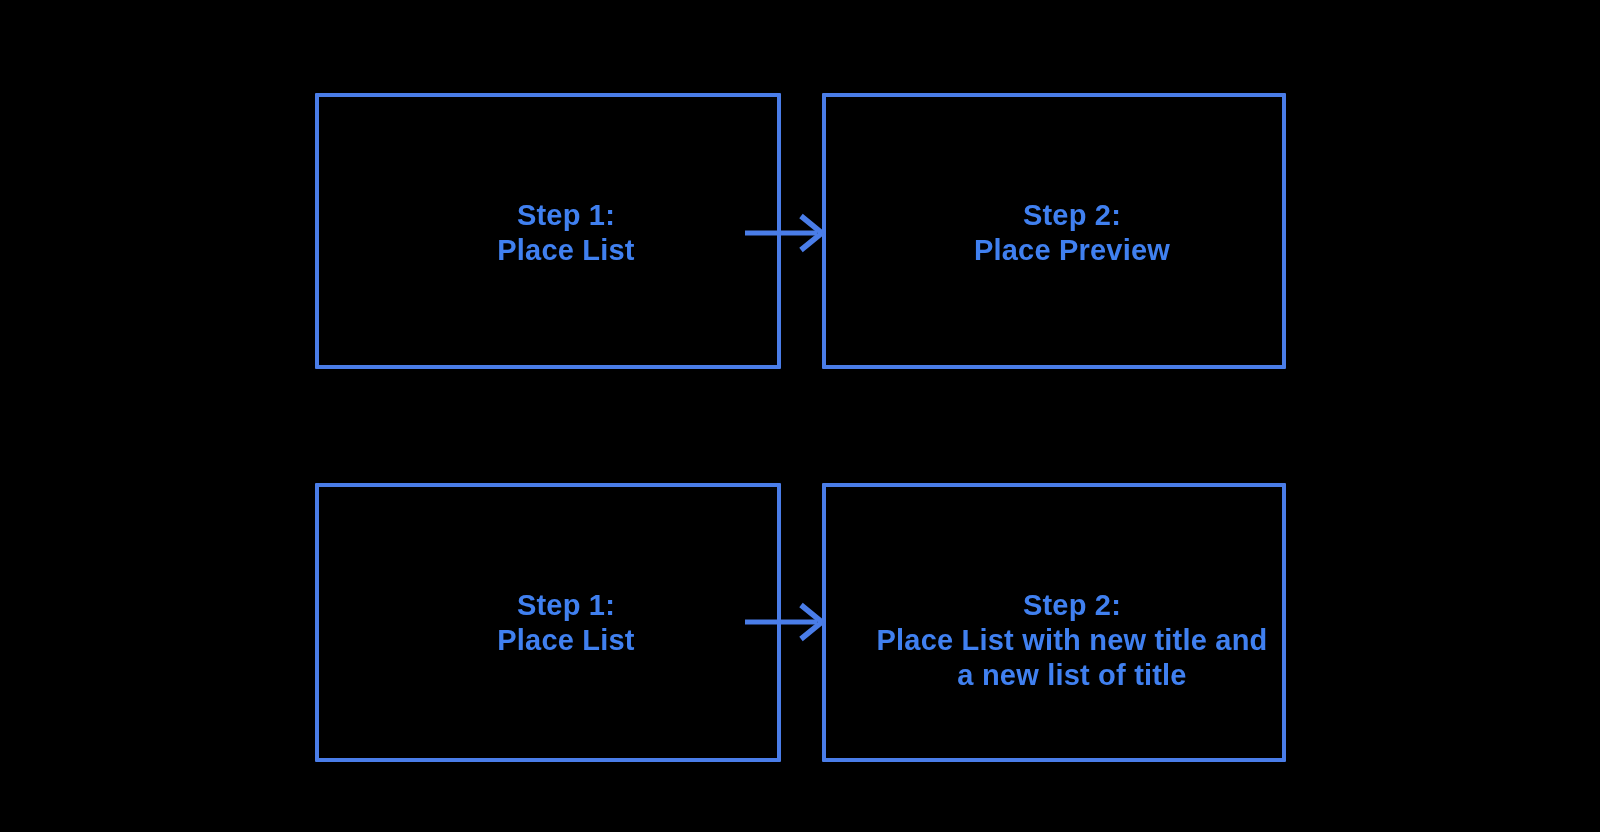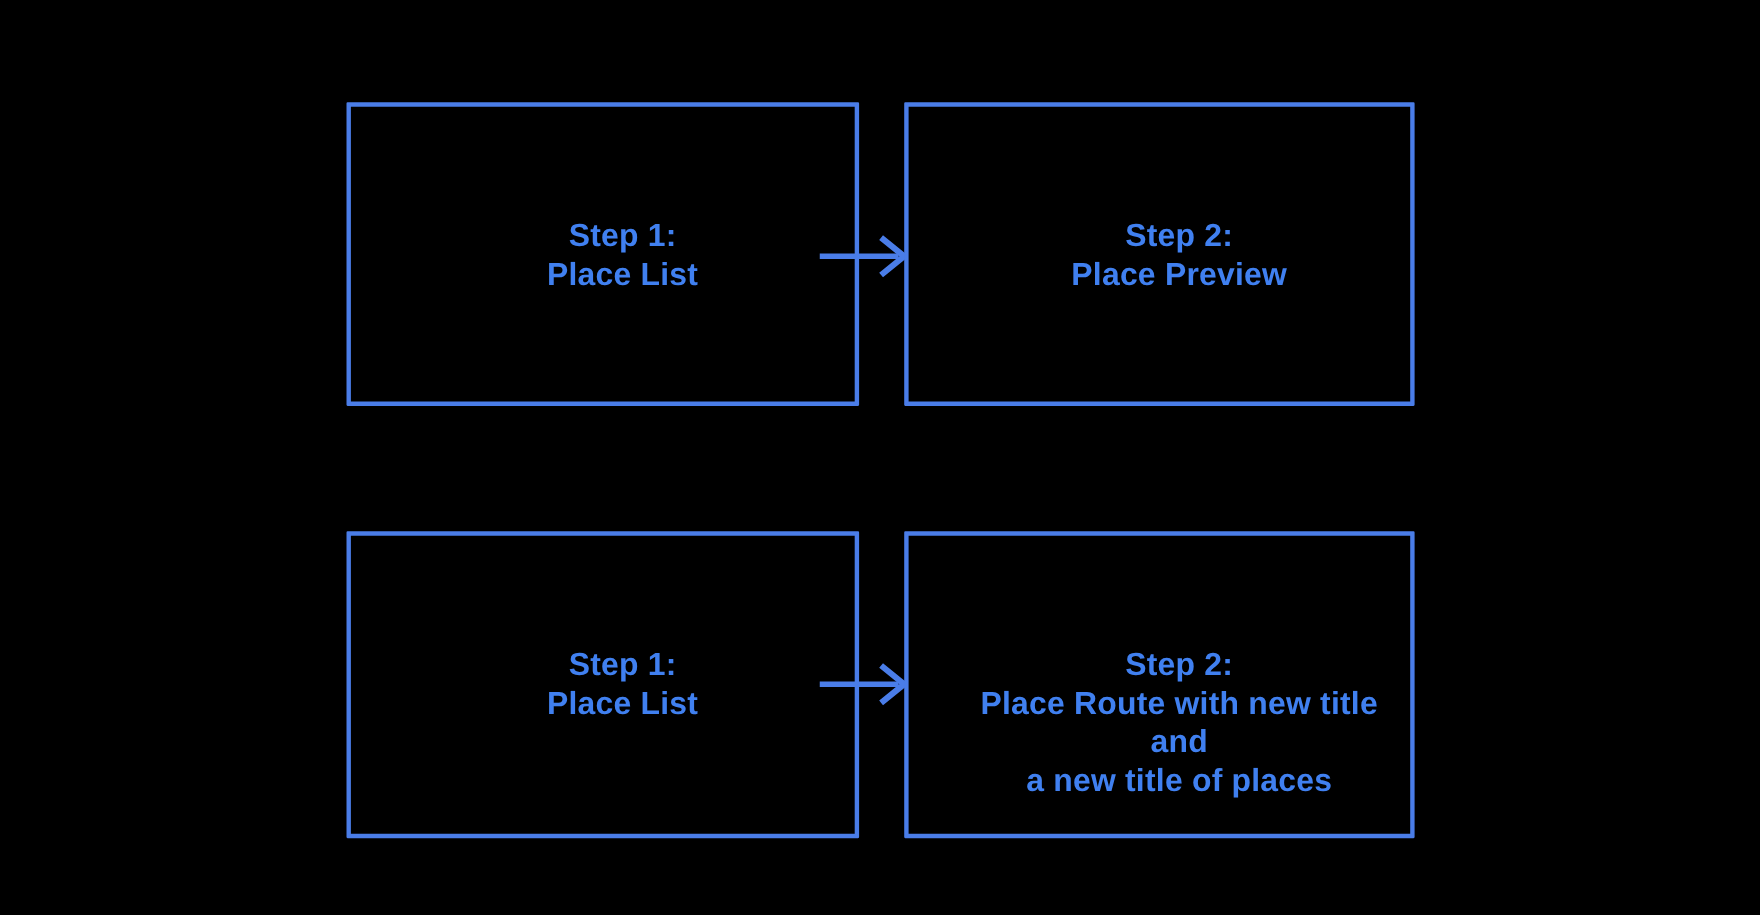--- a/index.html
+++ b/index.html
@@ -73,18 +73,18 @@
   </div>
 
   <svg class="flow-arrow" style="left:745px; top:600px;" width="80" height="44" viewBox="0 0 80 44">
     <line x1="0" y1="22" x2="72" y2="22" stroke="currentColor" stroke-width="5"></line>
     <polyline points="56,5 77,22 56,39" fill="none" stroke="currentColor" stroke-width="5.5" stroke-linejoin="miter"></polyline>
   </svg>
 
   <div class="flow-node" style="left:822px; top:483px; width:464px; height:279px;">
     <div class="node-label">
       <span>Step 2:</span>
-      <span>Place Route with new title and</span>
-      <span>a new title of places</span>
+      <span>Place List with new title and</span>
+      <span>a new list of title</span>
     </div>
   </div>
 
 </div>
 
 </body></html>

